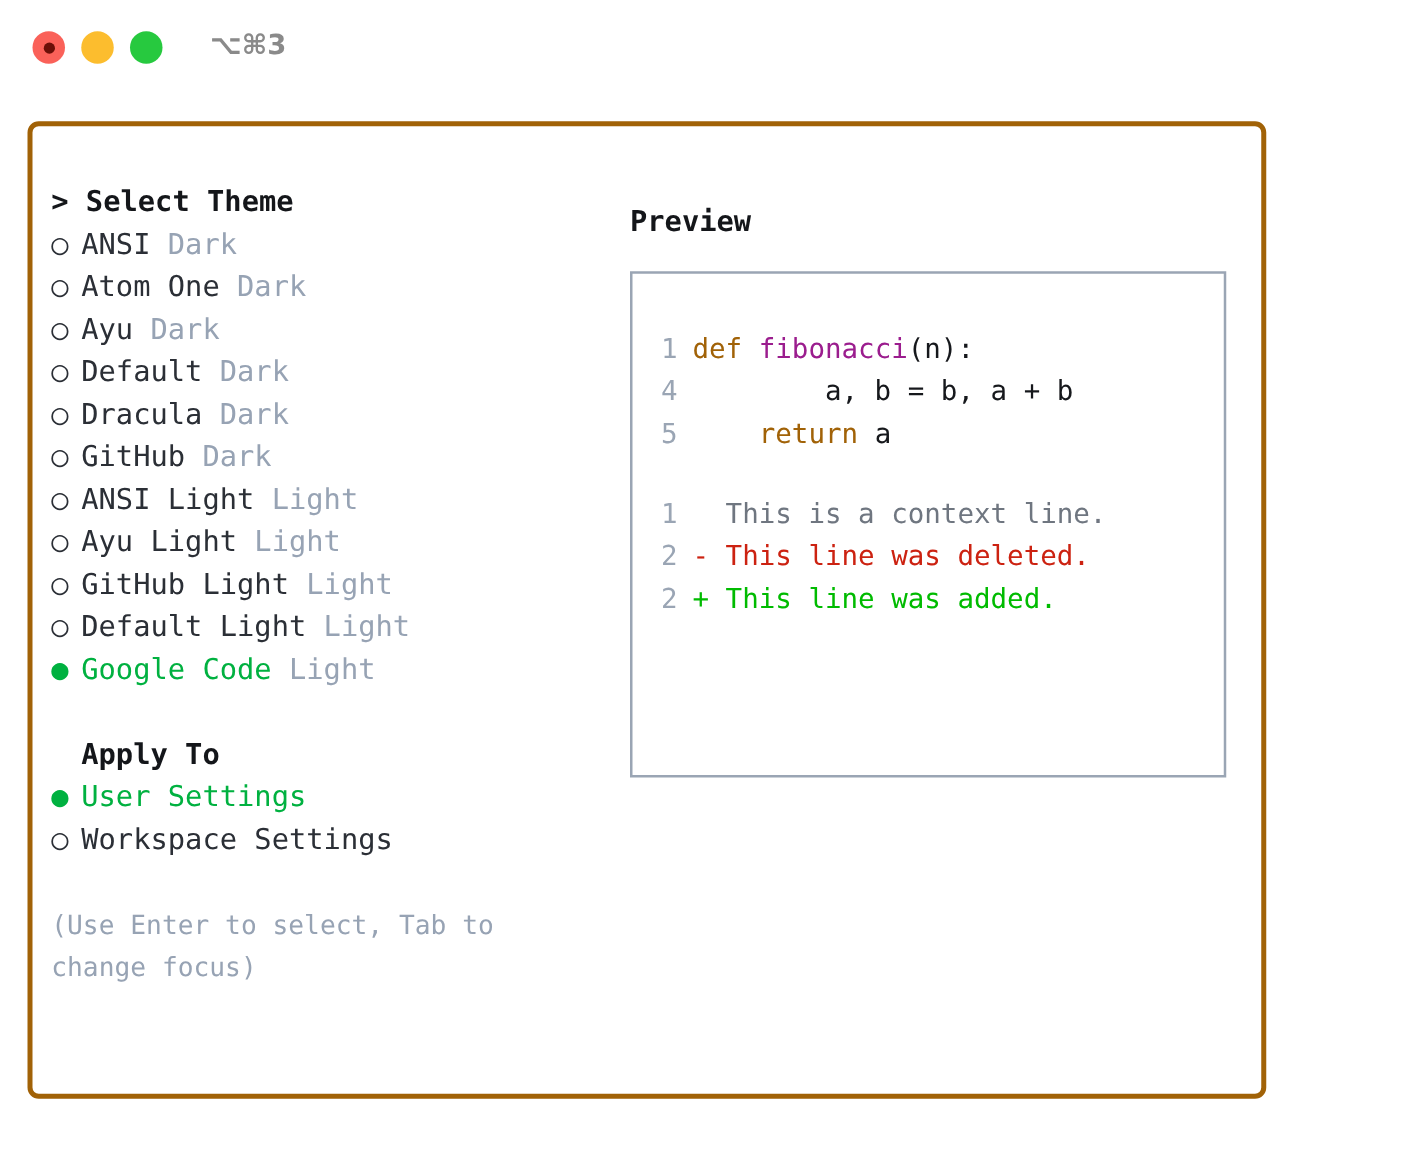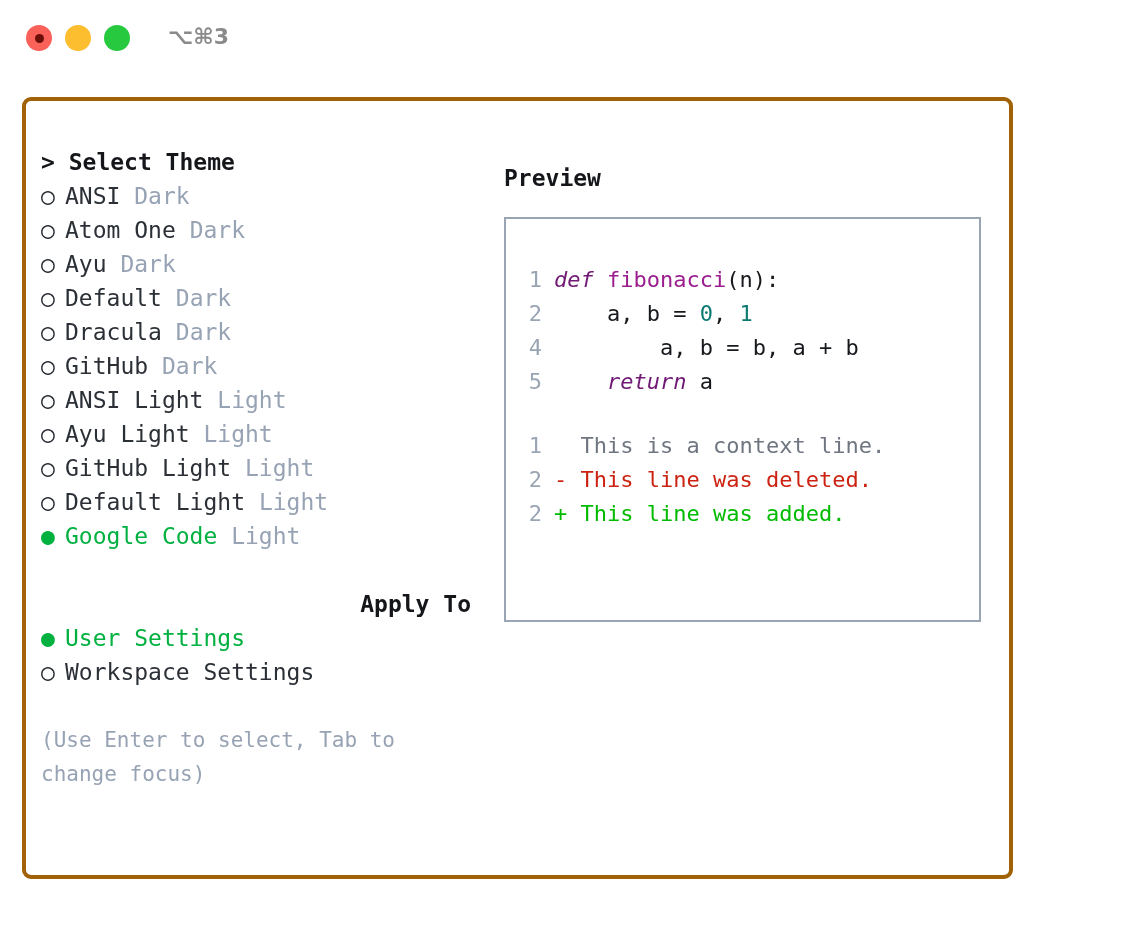--- a/index.html
+++ b/index.html
@@ -98,21 +98,20 @@
   .spacer-row {
     height: 34px;
   }
   #apply-header {
     font-size: 23px;
     font-weight: bold;
     color: #14161a;
     line-height: 34px;
     white-space: pre;
     padding-left: 24px;
-    text-align: right;
   }
   #hint-text {
     margin-top: 34px;
     font-size: 21px;
     line-height: 34px;
     color: #97a3b4;
     width: 405px;
   }
 
   
@@ -147,21 +146,21 @@
     display: block;
     height: 34px;
   }
   .lineno {
     display: inline-block;
     width: 26px;
     text-align: right;
     color: #9aa5b4;
     margin-right: 12px;
   }
-  .kw      { color: #701a75; font-style: italic; }
+  .kw      { color: #a16207; }
   .fn      { color: #9b1d8e; }
   .num     { color: #0b7a72; }
   .plain   { color: #16181c; }
   .punct   { color: #16181c; }
   .diff-gap { height: 30px; display:block; }
   .ctx     { color: #6f7680; }
   .del     { color: #cc2211; }
   .add     { color: #00bb00; }
 </style>
 </head>
@@ -207,21 +206,20 @@
       </div>
 
     <div id="hint-text">(Use Enter to select, Tab to change focus)</div>
   </div>
 
   <div id="preview-column">
     <div id="preview-title">Preview</div>
     <div id="preview-box">
       <div id="code-area">
           <div class="code-line"><span class="lineno">1</span><span class="kw">def </span><span class="fn">fibonacci</span><span class="punct">(n):</span></div>
-          <div class="code-line"><span class="lineno">2</span><span class="plain">    a, b = </span><span class="num">0</span><span class="plain">, </span><span class="num">1</span></div>
           <div class="code-line"><span class="lineno">4</span><span class="plain">        a, b = b, a + b</span></div>
           <div class="code-line"><span class="lineno">5</span><span class="plain">    </span><span class="kw">return</span><span class="plain"> a</span></div>
           <div class="diff-gap"></div>
           <div class="code-line"><span class="lineno">1</span><span class="ctx"> </span><span class="ctx"> This is a context line.</span></div>
           <div class="code-line"><span class="lineno">2</span><span class="del">-</span><span class="del"> This line was deleted.</span></div>
           <div class="code-line"><span class="lineno">2</span><span class="add">+</span><span class="add"> This line was added.</span></div>
         </div>
     </div>
   </div>
 

